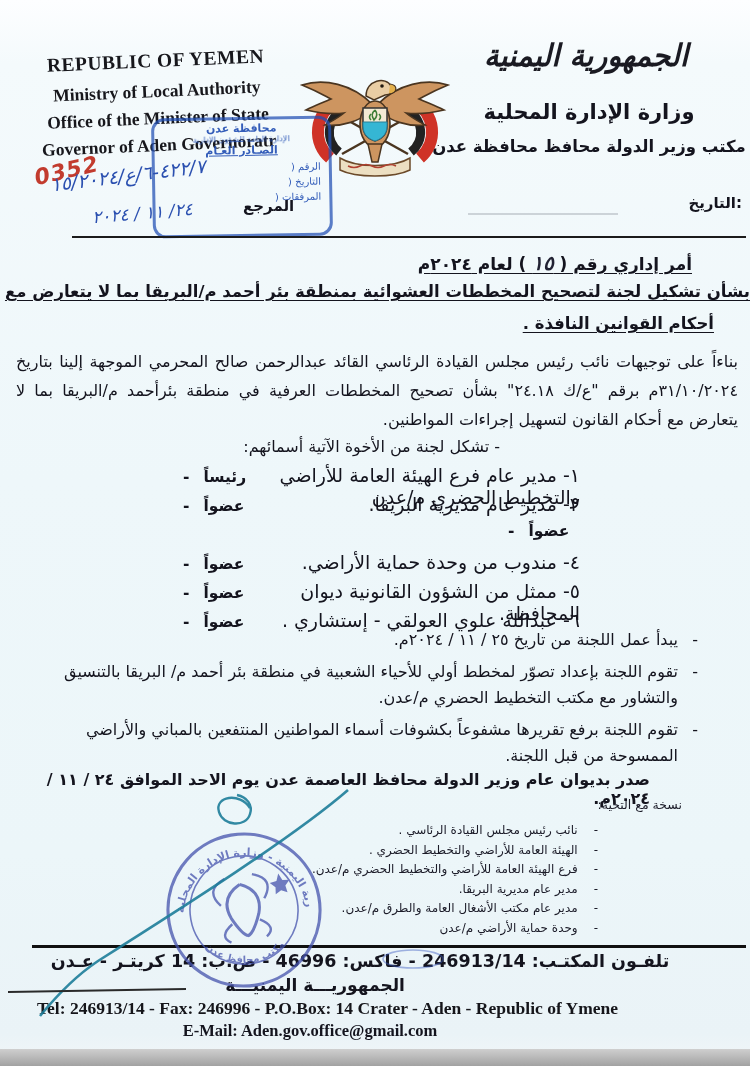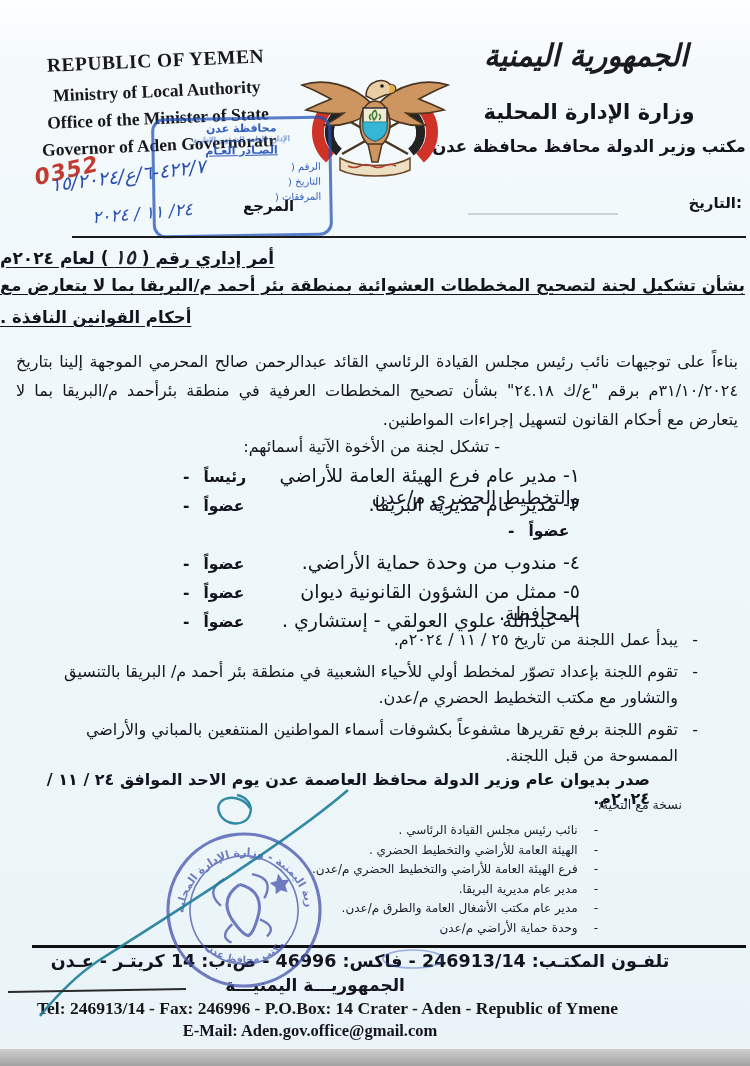--- a/index.html
+++ b/index.html
@@ -25,26 +25,26 @@
   .stamp-box .s2{font-size:8px;filter:blur(.4px);}
   .stamp-box .s3{font-size:11px;font-weight:bold;text-decoration:underline;margin-bottom:3px;}
   .stamp-box .srow{font-size:10px;direction:rtl;text-align:right;line-height:15px;}
   .ref-label{top:197px;left:243px;font-size:15px;font-weight:bold;}
   .red-num{top:158px;left:34px;color:#c23b2e;font-size:22px;font-weight:bold;font-style:italic;transform:rotate(-13deg);letter-spacing:1px;}
   .hw{color:#2b50b0;font-style:italic;white-space:nowrap;}
   .hw-ref{top:164px;left:50px;font-size:19px;transform:rotate(-7deg);direction:rtl;}
   .hw-date{top:203px;left:92px;font-size:17px;transform:rotate(-5deg);direction:rtl;}
   .hr-top{top:236px;left:72px;width:674px;border-top:2.5px solid #1b1b1b;height:0;}
   
-  .title{top:245px;left:0;width:750px;text-align:left;direction:rtl;}
+  .title{top:251px;left:0;width:750px;text-align:right;direction:rtl;}
   .title .t1{font-size:17px;font-weight:bold;padding-right:58px;margin-bottom:7px;}
   .u{text-decoration:underline;text-underline-offset:3px;}
   .hw-num{font-style:italic;font-size:20px;color:#223;}
   .title .t2{font-size:16.5px;font-weight:bold;margin-bottom:13px;}
-  .title .t3{font-size:16.5px;font-weight:bold;padding-right:12px;}
+  .title .t3{font-size:16.5px;font-weight:bold;padding-right:36px;}
   
   .body-par{top:347px;right:12px;left:16px;direction:rtl;text-align:justify;font-size:16px;line-height:29px;}
   .intro{top:437px;right:250px;direction:rtl;font-size:16px;}
   .clist{top:464px;right:170px;left:183px;direction:rtl;}
   .c-row{display:flex;justify-content:space-between;align-items:baseline;margin-bottom:7px;height:22px;}
   .c-item{font-size:19px;}
   .c-role{direction:ltr;display:flex;gap:14px;font-weight:bold;font-size:15.5px;min-width:72px;}
   .tasks{top:627px;right:0;left:20px;direction:rtl;}
   .task{position:relative;padding:0 72px 0 40px;line-height:26px;font-size:16px;margin-bottom:6px;}
   .t-dash{position:absolute;right:52px;top:0;}

